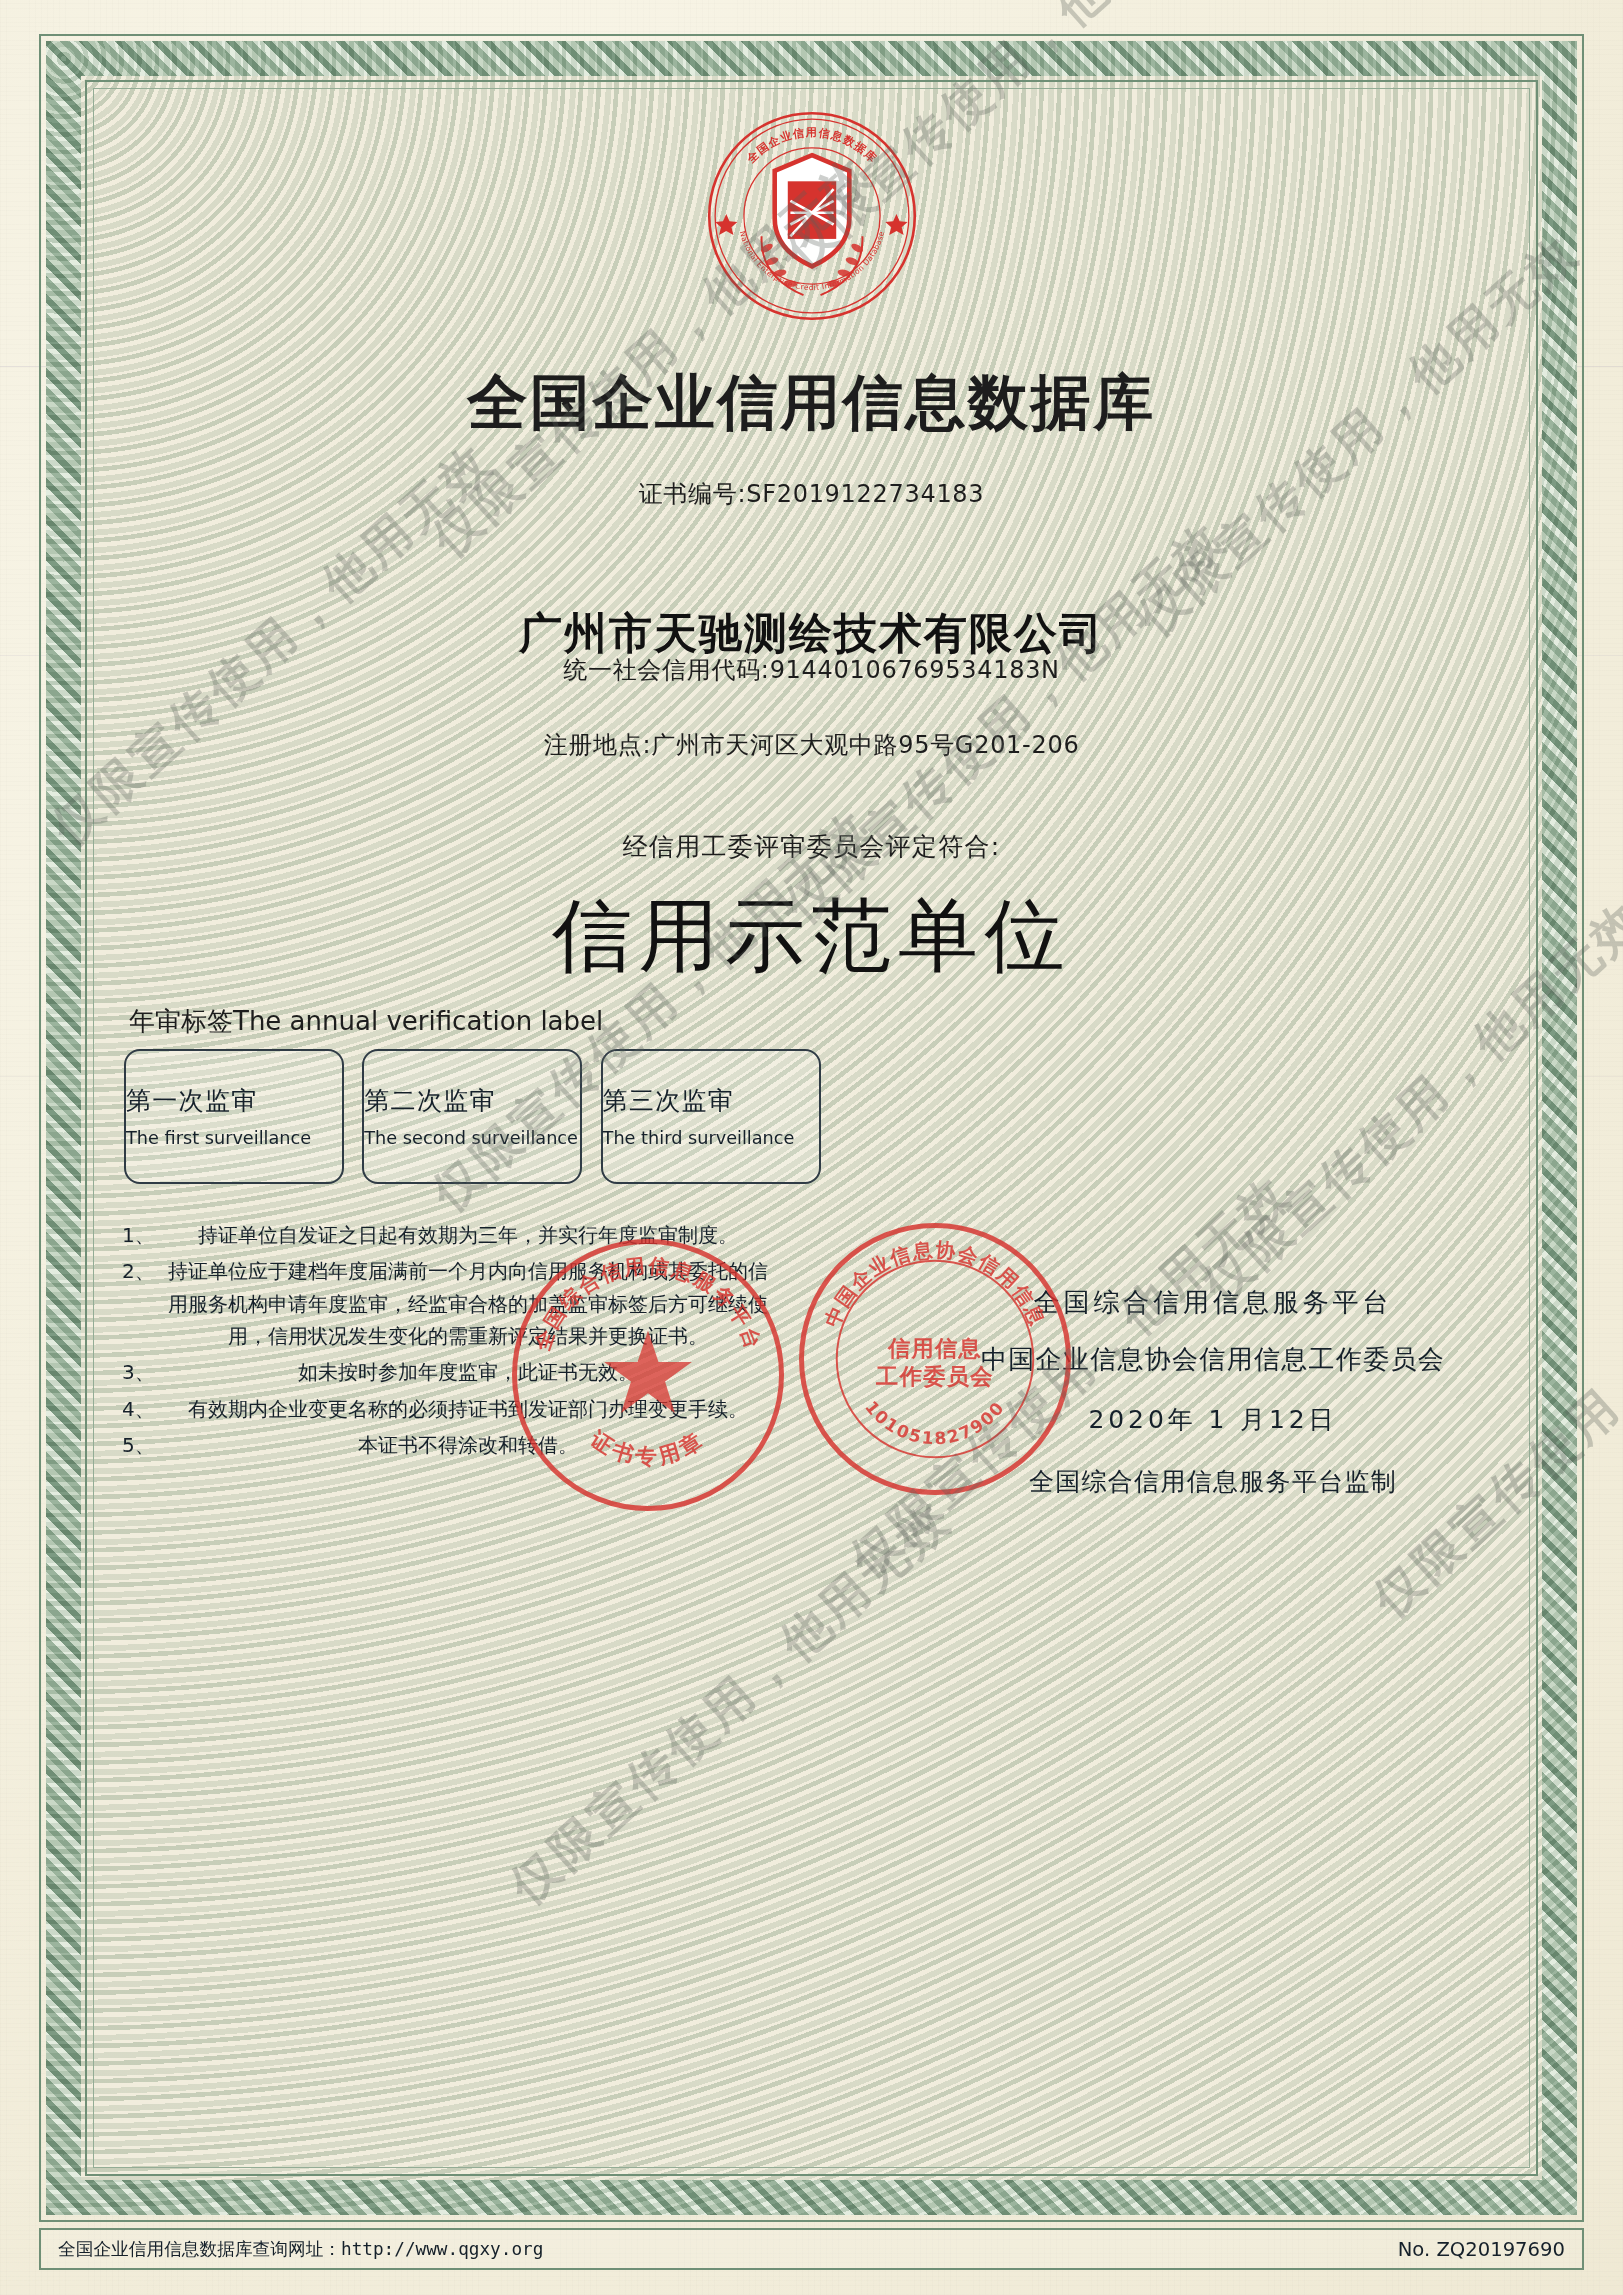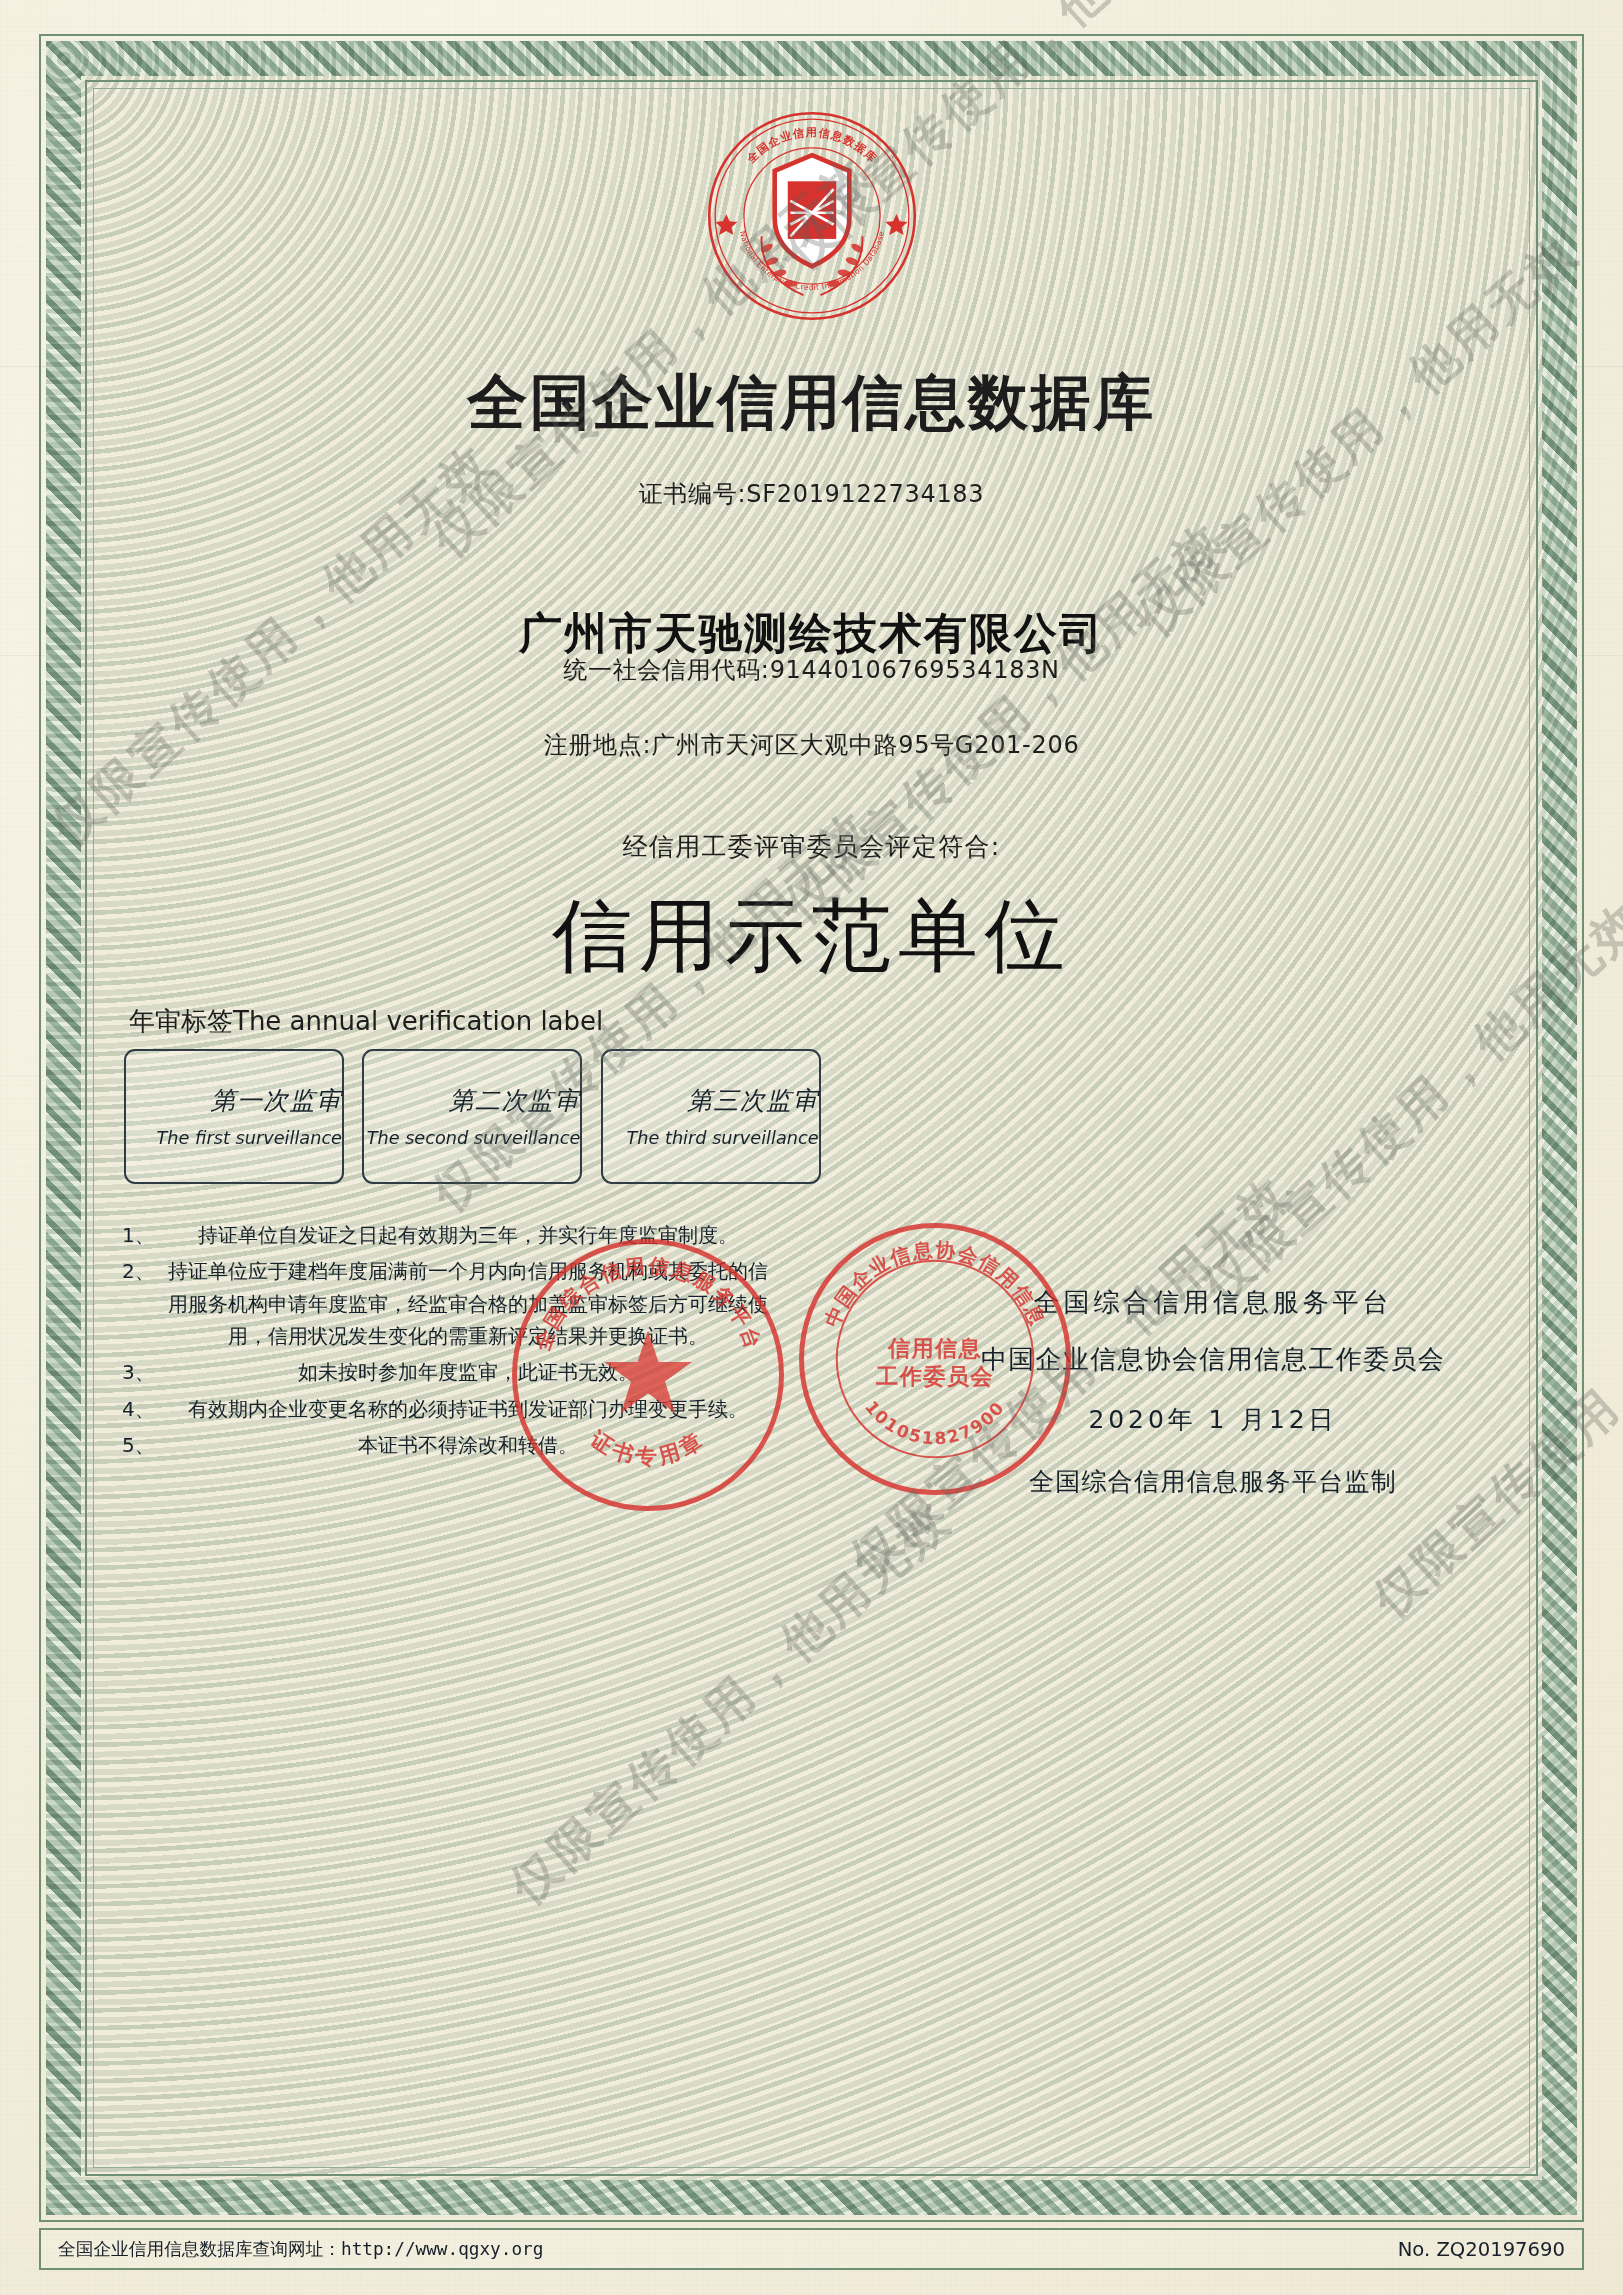--- a/index.html
+++ b/index.html
@@ -99,24 +99,23 @@
   
   .annual-label{
     position:absolute;top:916px;left:36px;
     font-size:26px;color:#1d1d1d;
   }
   .annual-label .en{font-size:26px;margin-top:31px;}
   .boxes{
     position:absolute;top:961px;left:31px;display:flex;gap:18.3px;
   }
   .vbox{
-    width:216px;height:131px;border:2px solid #2f3b45;border-radius:11px;
-    display:flex;flex-direction:column;align-items:flex-end;justify-content:center;
+    width:216px;height:131px;border:2px solid #2f3b45;border-radius:16px;
+    display:flex;flex-direction:column;align-items:flex-start;justify-content:center;
     background:rgba(255,255,255,0.12);
-    font-style:italic;
   }
   .vbox .cn{font-size:25px;color:#15202a;margin-bottom:9.2px;letter-spacing:1.3px;}
   .vbox .en{font-size:17.7px;color:#15202a;line-height:1.25;text-align:center;}
 
   
   .notes{
     position:absolute;top:1131px;left:29px;width:654px;
     font-size:20px;line-height:1.62;color:#15202a;
   }
   .note{display:flex;margin-bottom:3.9px;}

